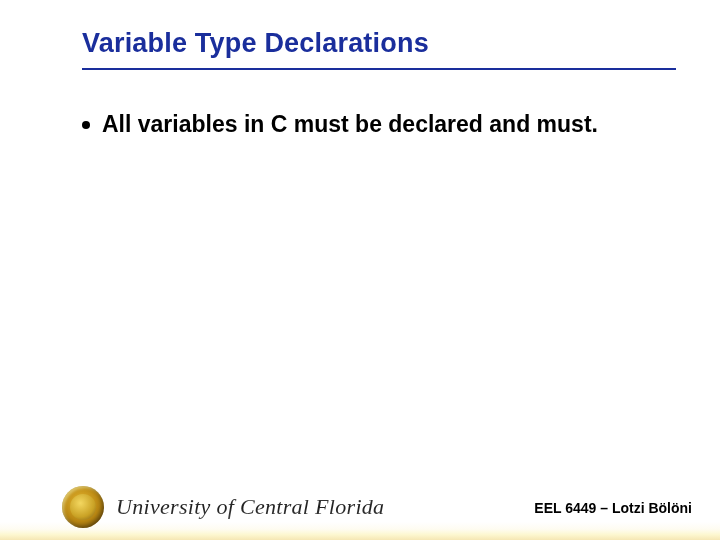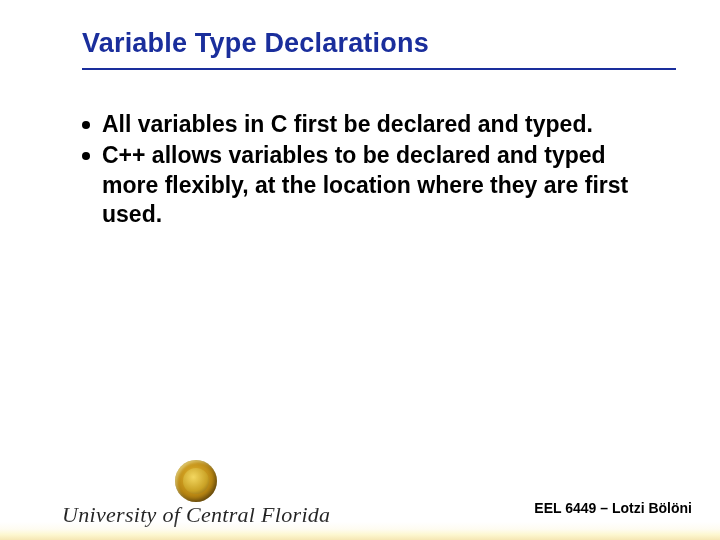--- a/index.html
+++ b/index.html
@@ -70,21 +70,21 @@
     height: 18px;
     background: linear-gradient(180deg, #fff 0%, #fdf6d8 40%, #f9e97a 70%, #e4b928 100%);
     opacity: 0.35;
   }
   .logo-wrap {
     position: absolute;
     left: 62px;
     bottom: 12px;
     display: flex;
     align-items: center;
-    flex-direction: column;
+    gap: 12px;
   }
   .seal {
     width: 42px;
     height: 42px;
     border-radius: 50%;
     background: radial-gradient(circle at 45% 40%, #e8b830 0%, #b78512 55%, #6f4e12 100%);
     position: relative;
     box-shadow: inset -2px -2px 4px rgba(0,0,0,0.35), inset 2px 2px 3px rgba(255,255,190,0.5);
   }
   .seal::after {
@@ -118,22 +118,21 @@
 </style>
 </head>
 <body>
 
 <div class="slide">
 
   <div class="title">Variable Type Declarations</div>
   <div class="divider"></div>
 
   <div class="content">
-    <div class="bullet">All variables in C first be declared and typed.</div>
-    <div class="bullet">C++ allows variables to be declared and typed more flexibly, at the location where they are first used.</div>
+    <div class="bullet">All variables in C must be declared and must.</div>
   </div>
 
   <div class="footer">
     <div class="footer-bg"></div>
     <div class="logo-wrap">
       <div class="seal"></div>
       <div class="univ-name">University of Central Florida</div>
     </div>
     <div class="footer-right">EEL 6449 – Lotzi Bölöni</div>
   </div>

